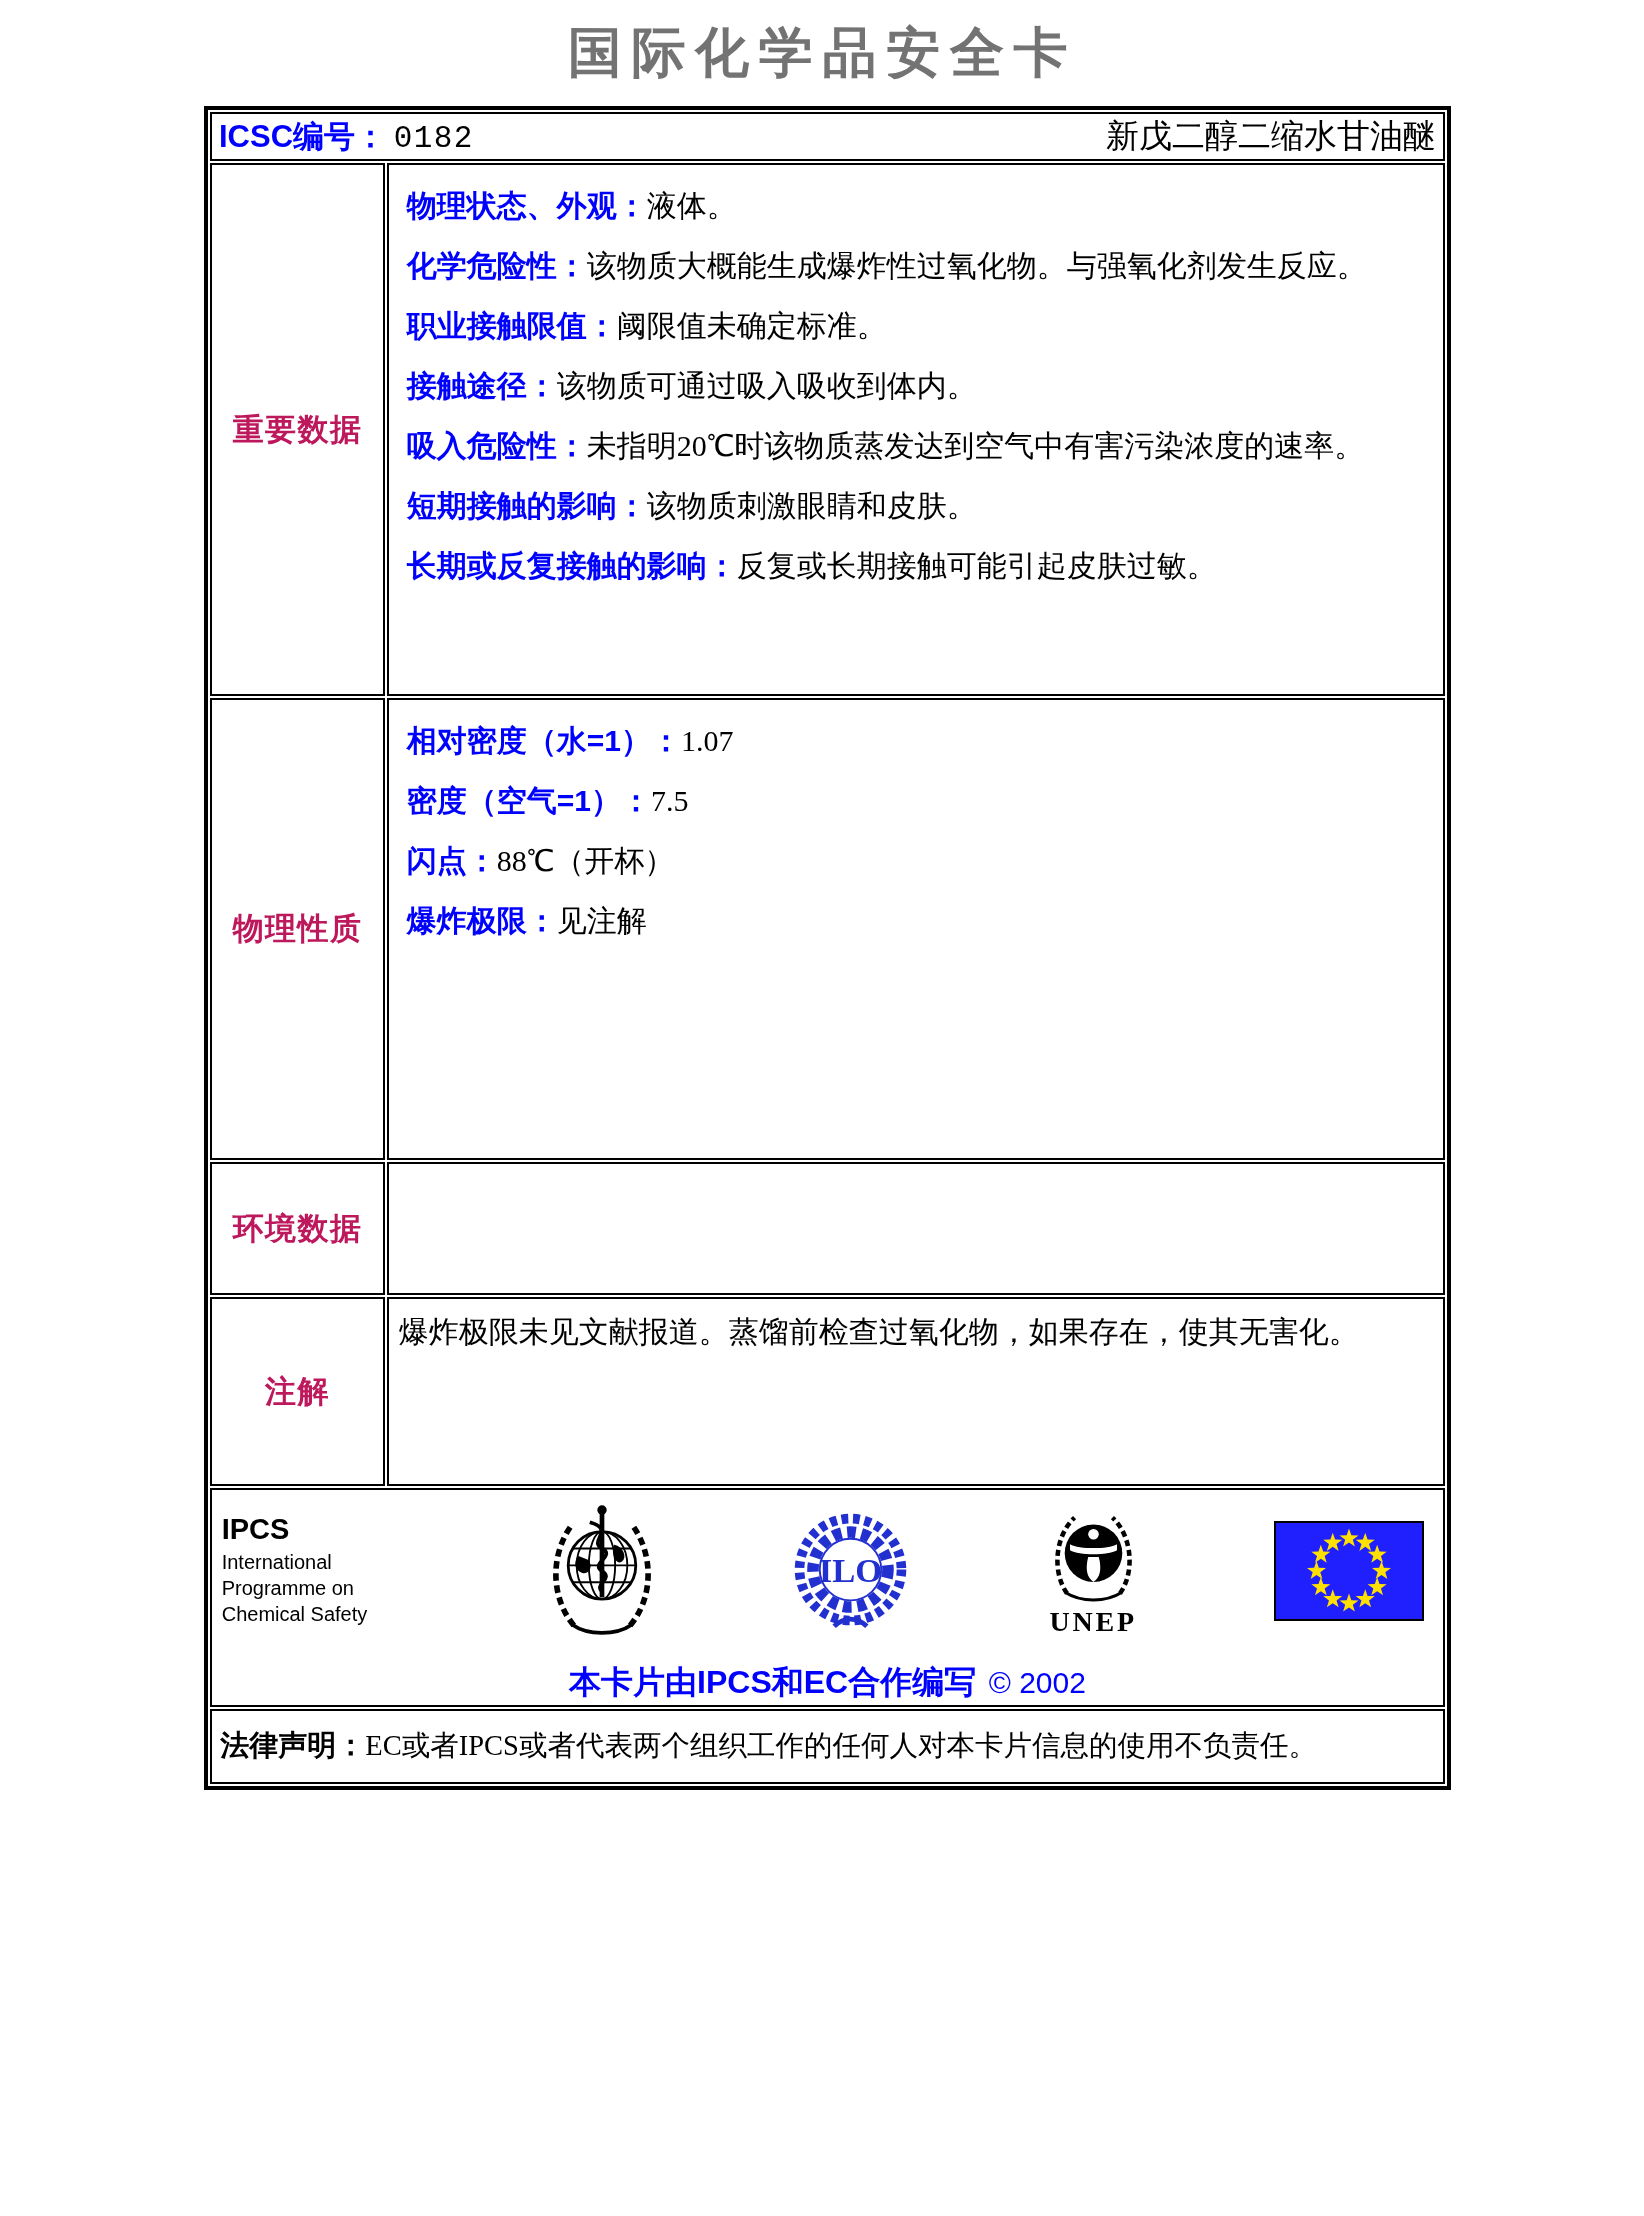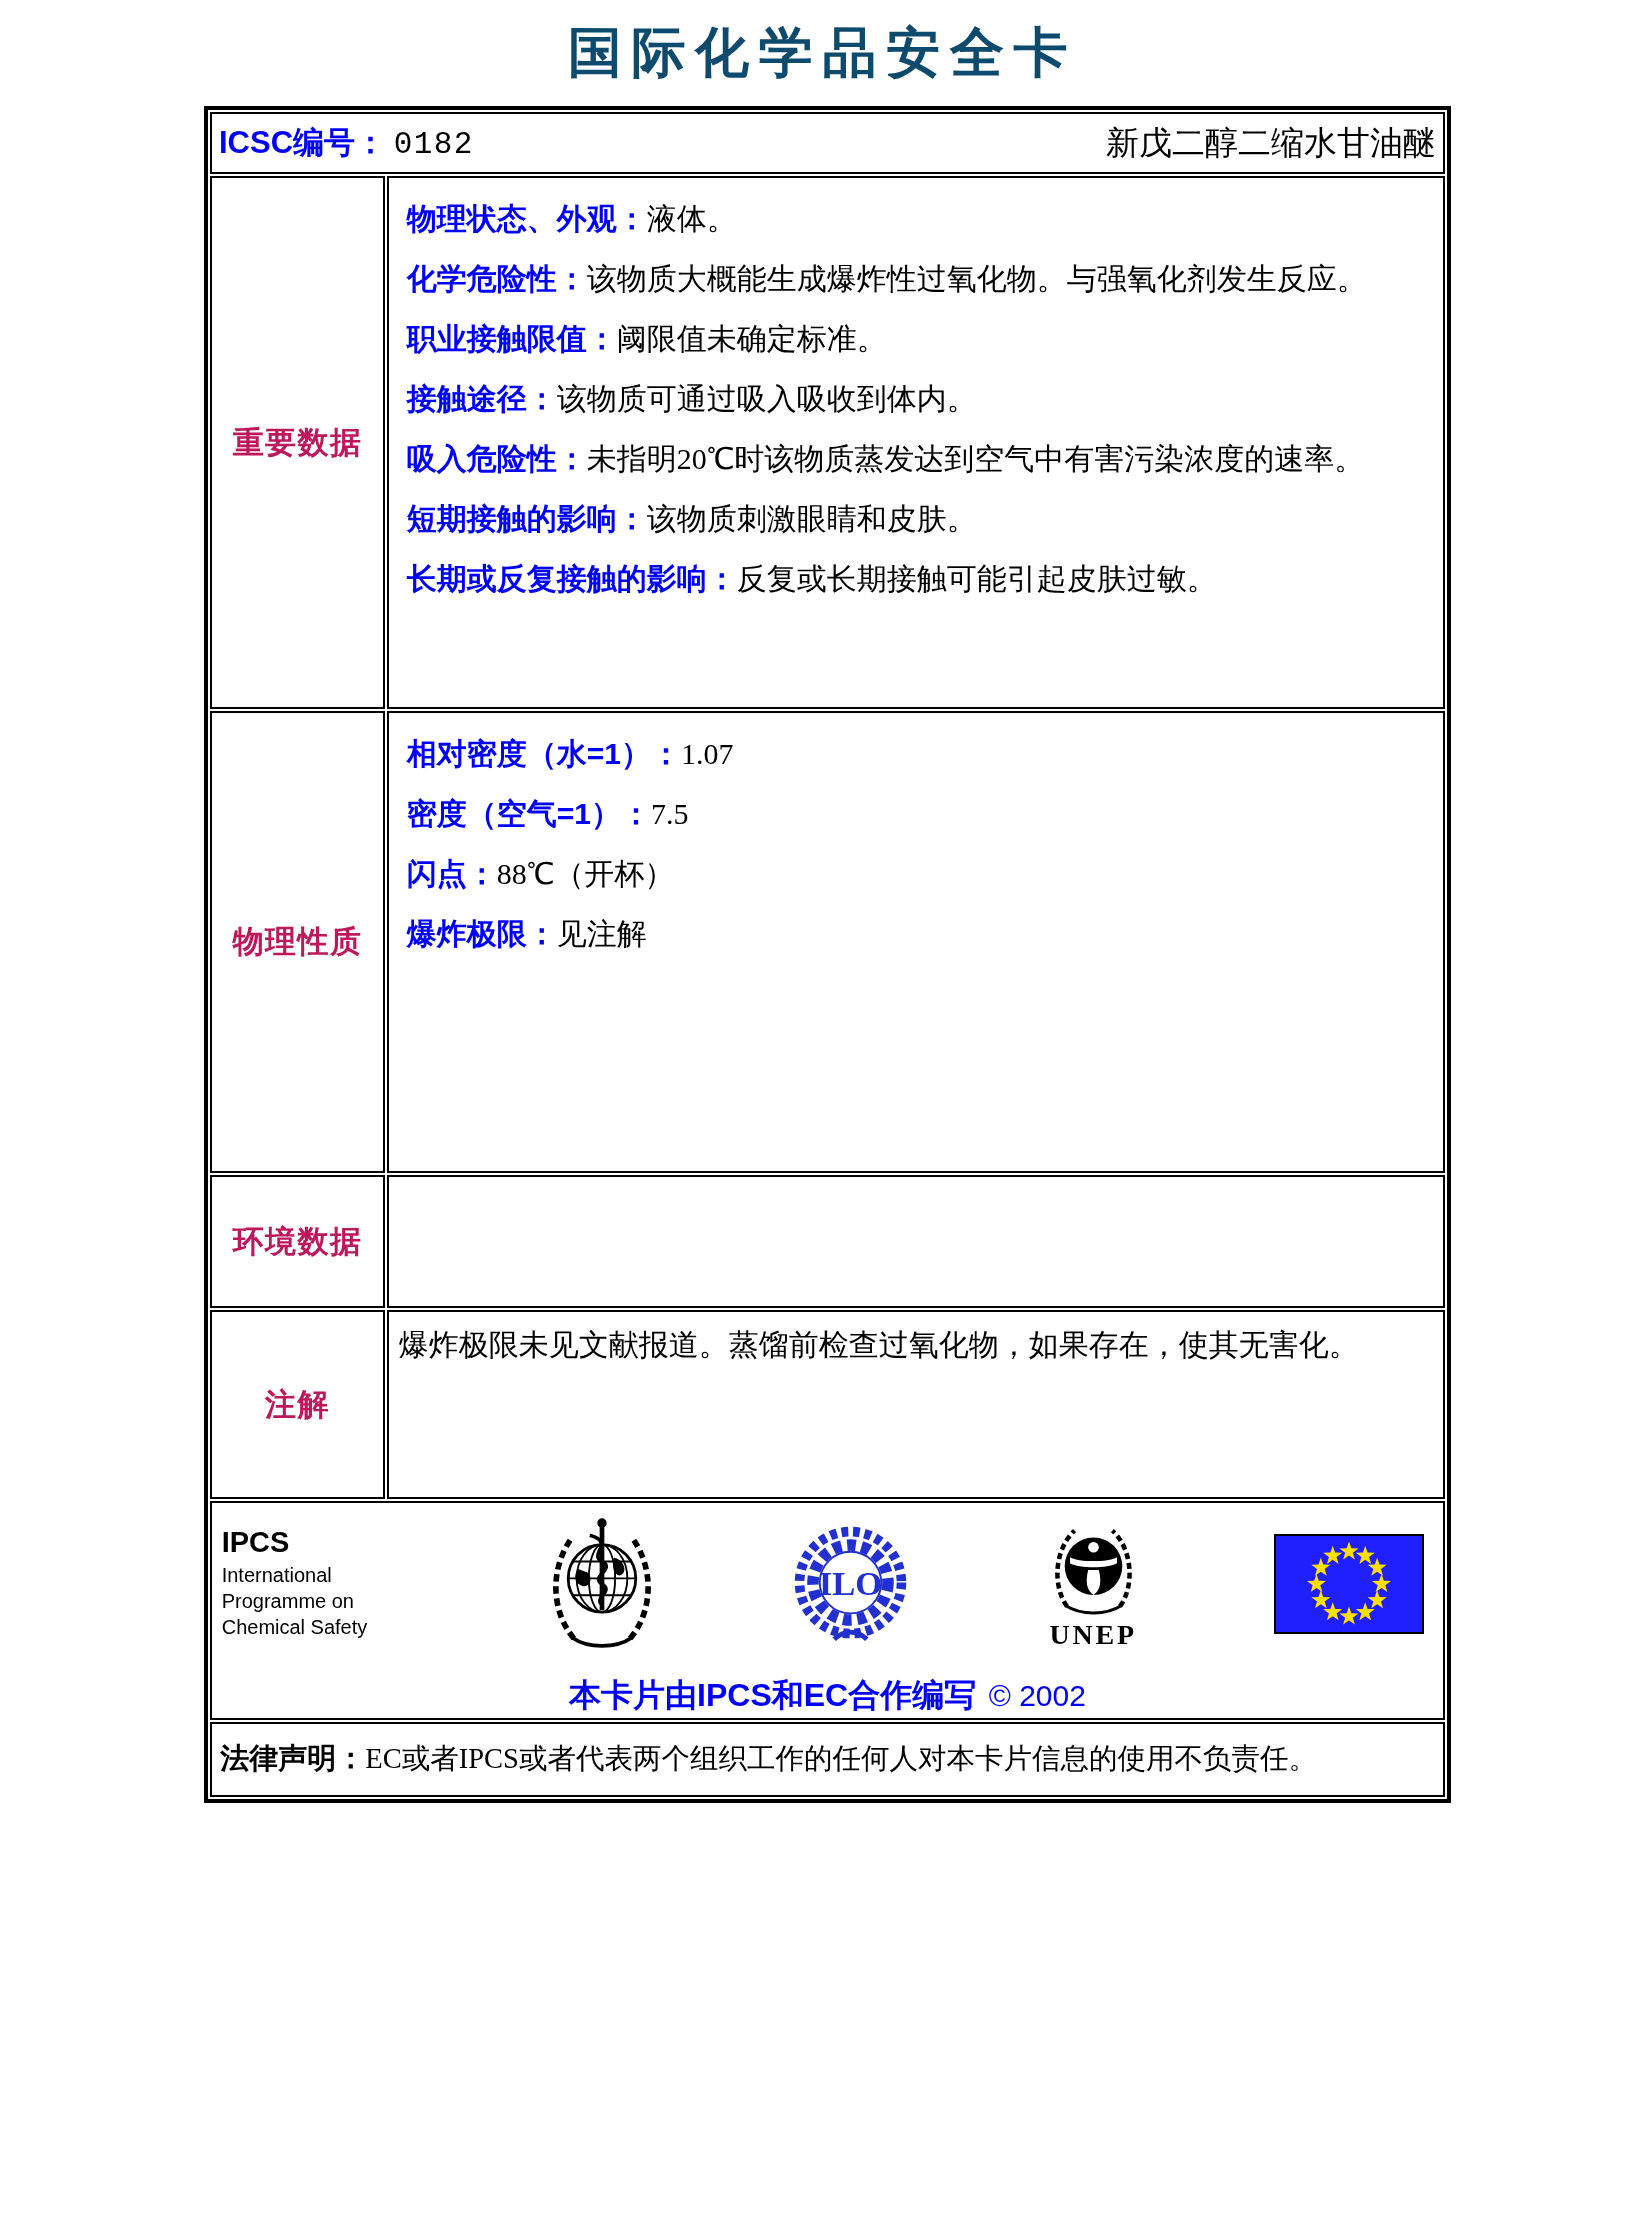--- a/index.html
+++ b/index.html
@@ -1,28 +1,28 @@
 <!DOCTYPE html>
 <html style="font-size:11px"><head>
 <meta charset="utf-8">
 <style>
   html,body{margin:0;padding:0;background:#ffffff;}
   .page{position:relative;width:1645px;height:2216px;background:#fff;overflow:hidden;
         font-family:"Liberation Serif", serif;color:#000;}
   .title{position:absolute;top:16.7px;left:0;width:100%;margin:0;text-align:center;
          font-family:"DejaVu Serif", serif;font-weight:bold;font-size:54px;
-         letter-spacing:9.7px;color:#0c4a6e;}
+         letter-spacing:9.7px;color:#737373;}
   table.card{position:absolute;left:204px;top:106px;width:1247px;
              border:4.2px solid #000;border-collapse:separate;border-spacing:2.8px;
              table-layout:fixed;background:#fff;}
   td{border:2.1px solid #000;padding:0;background:#fff;vertical-align:top;}
   col.c1{width:175px;}
   
   .hdr{display:flex;justify-content:space-between;align-items:center;
-       height:58px;padding:0 7px;}
+       height:45px;padding:0 7px;}
   .hdr-left{font-size:31px;white-space:nowrap;}
   .hdr-num{font-family:"Liberation Mono", monospace;font-size:31px;letter-spacing:1.4px;}
   .hdr-right{font-size:33px;white-space:nowrap;}
   .blue{color:#0000ff;}
   .sansb{font-family:"Liberation Sans", sans-serif;font-weight:bold;}
   
   td.lbl-cell{text-align:center;vertical-align:middle;color:#be185d;
               font-family:"Liberation Sans", sans-serif;font-weight:bold;font-size:31px;
               letter-spacing:1.4px;}
   

